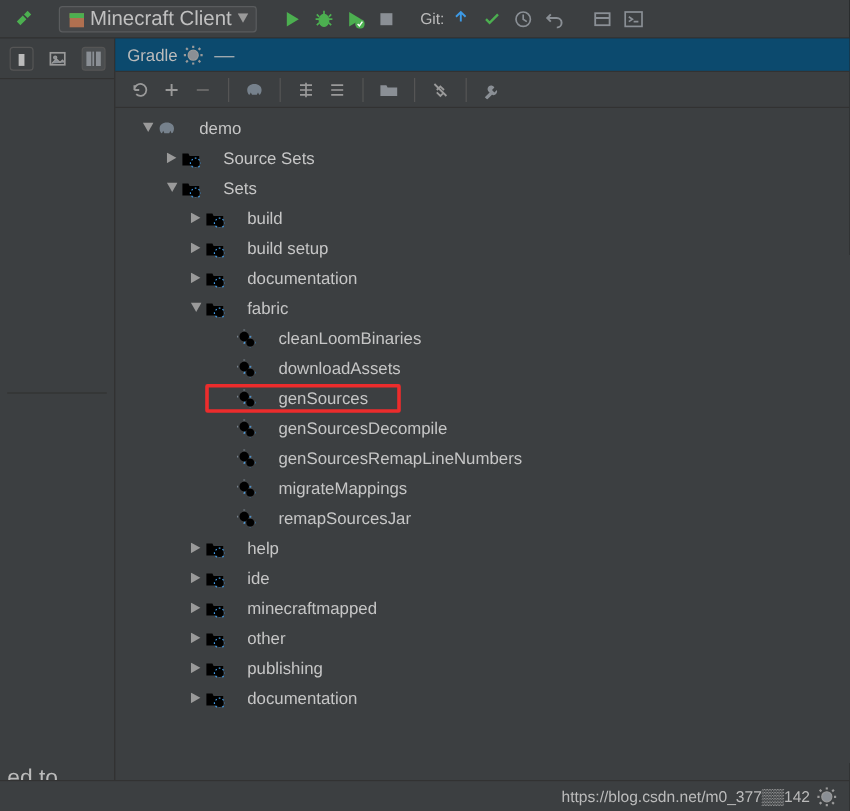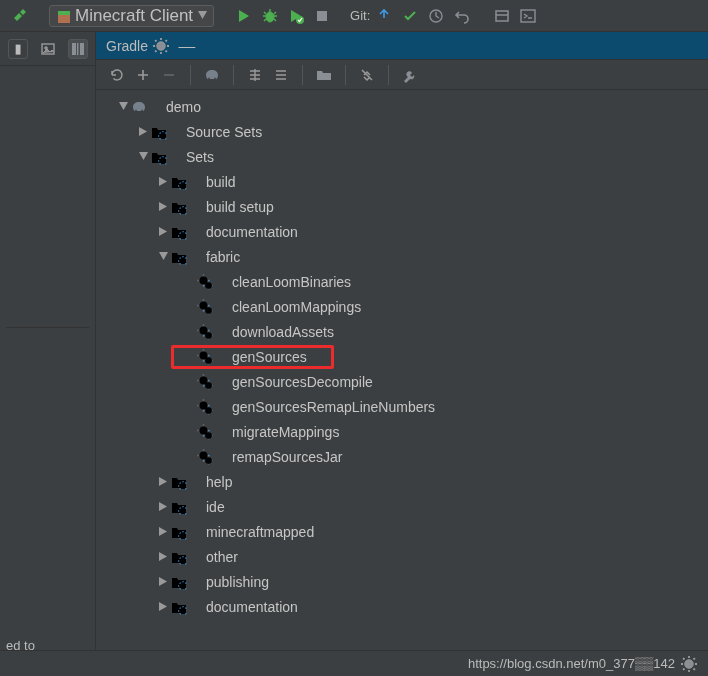--- a/index.html
+++ b/index.html
@@ -2,21 +2,21 @@
 <html><head>
 <meta charset="utf-8">
 <style>
   html,body{margin:0;padding:0;background:#1e1e1e;color:#bbb;font-family:"Segoe UI",Arial,sans-serif;font-size:13px;width:708px;height:676px;overflow:hidden}
   *{box-sizing:border-box}
   .row{display:flex;align-items:center}
   .top-toolbar{height:32px;background:#3c3f41;border-bottom:1px solid #323232;padding:0 6px;position:relative}
   .left-col{position:absolute;left:0;top:32px;width:96px;height:644px;background:#3c3f41;border-right:1px solid #323232}
   .left-tabs{display:flex;height:34px;align-items:center;justify-content:flex-end;border-bottom:1px solid #323232;padding-right:4px;gap:4px}
   .left-body{padding:12px 6px}
-  .left-cut{color:#bbb;font-size:13px;margin-top:310px}
+  .left-cut{color:#bbb;font-size:19px;margin-top:310px}
   .main{position:absolute;left:96px;top:32px;right:0;bottom:26px}
   .panel-title{height:28px;background:#0c4a6e;border-bottom:1px solid #323232;padding:0 10px;display:flex;align-items:center;}
   .panel-title span{color:#bbb;font-size:14px}
   .panel-toolbar{height:30px;background:#3c3f41;border-bottom:1px solid #323232;padding:0 8px;display:flex;align-items:center;gap:0}
   .tb-sep{width:1px;height:20px;background:#555;margin:0 8px}
   .tree{background:#3c3f41;position:absolute;top:58px;bottom:0;left:0;right:0;overflow:auto;padding-top:4px}
   .tree-row{display:flex;align-items:center;height:25px;white-space:nowrap}
   .tree-row .label{color:#c6c6c6;font-size:14px;margin-left:18px}
   .arrow{width:14px;display:inline-flex;justify-content:center;color:#888}
   .arrow svg{width:9px;height:9px}
@@ -436,33 +436,20 @@
       <span class="ind"></span>
         <span class="ind"></span>
         <span class="ind"></span>
         <span class="ind"></span>
         <span class="ind"></span>
       <span class="ic task-gear">
           <svg>
             <use href="#task-gear"></use>
           </svg>
         </span>
-      <span class="label">cleanLoomMappings</span>
-    </div>
-    <div class="tree-row">
-      <span class="ind"></span>
-        <span class="ind"></span>
-        <span class="ind"></span>
-        <span class="ind"></span>
-        <span class="ind"></span>
-      <span class="ic task-gear">
-          <svg>
-            <use href="#task-gear"></use>
-          </svg>
-        </span>
       <span class="label">downloadAssets</span>
     </div>
     <div class="tree-row">
       <span class="ind"></span>
         <span class="ind"></span>
         <span class="ind"></span>
         <span class="ind"></span>
       <span class="hl row">
         <span class="ind"></span>
         <span class="ic task-gear">

